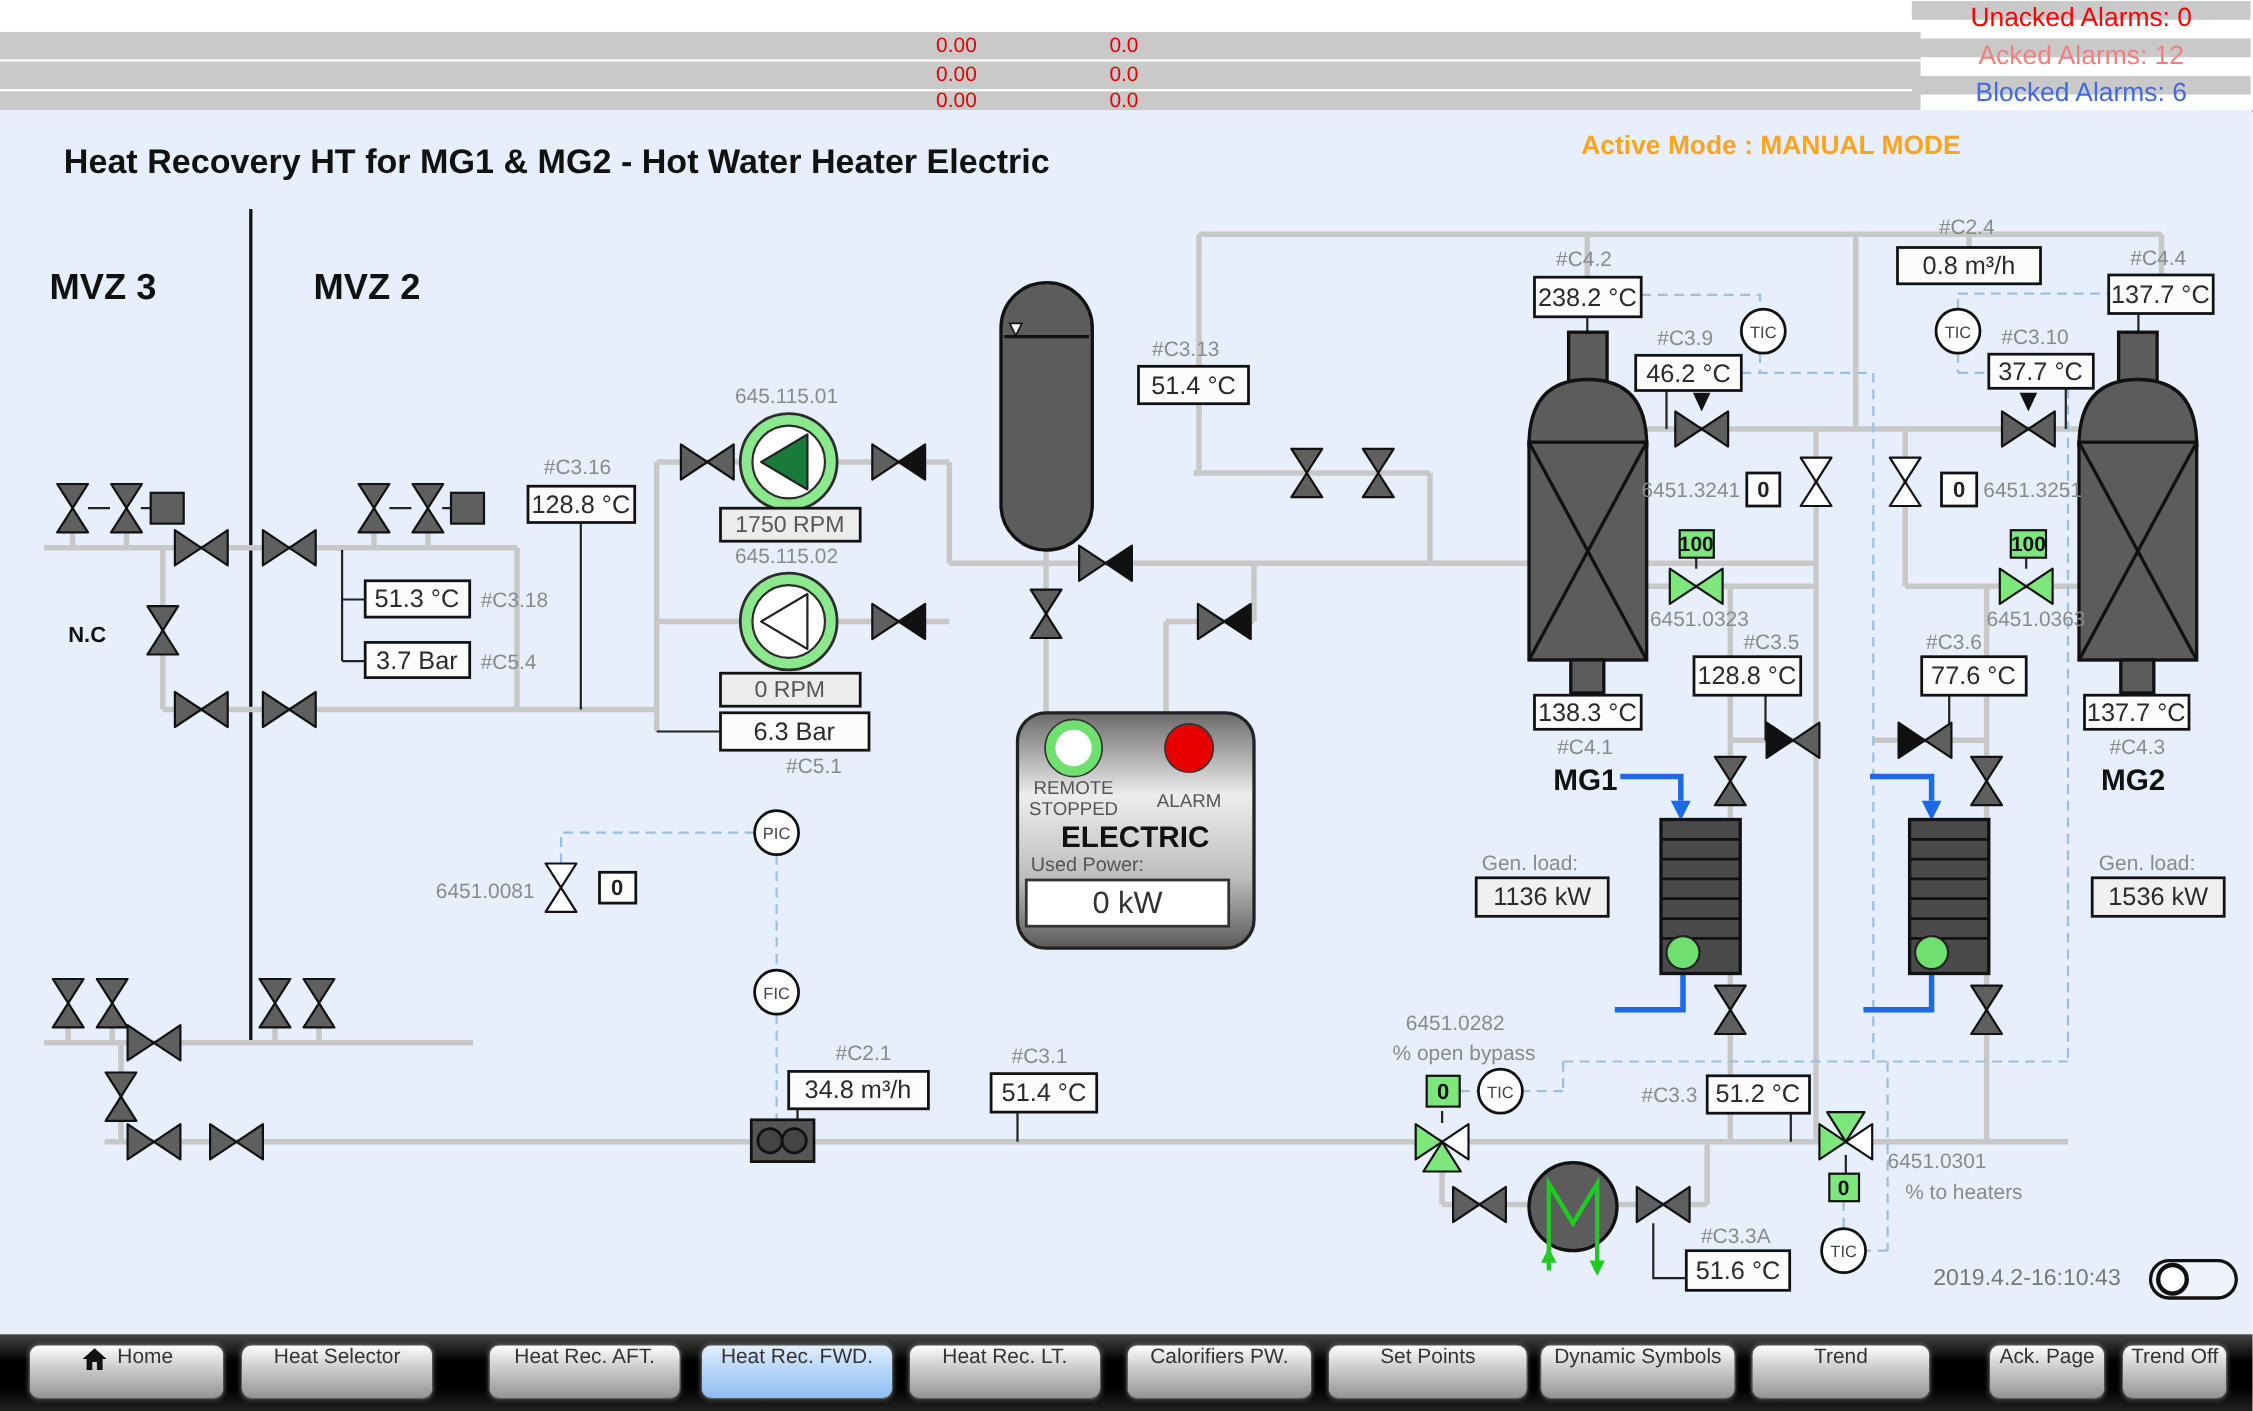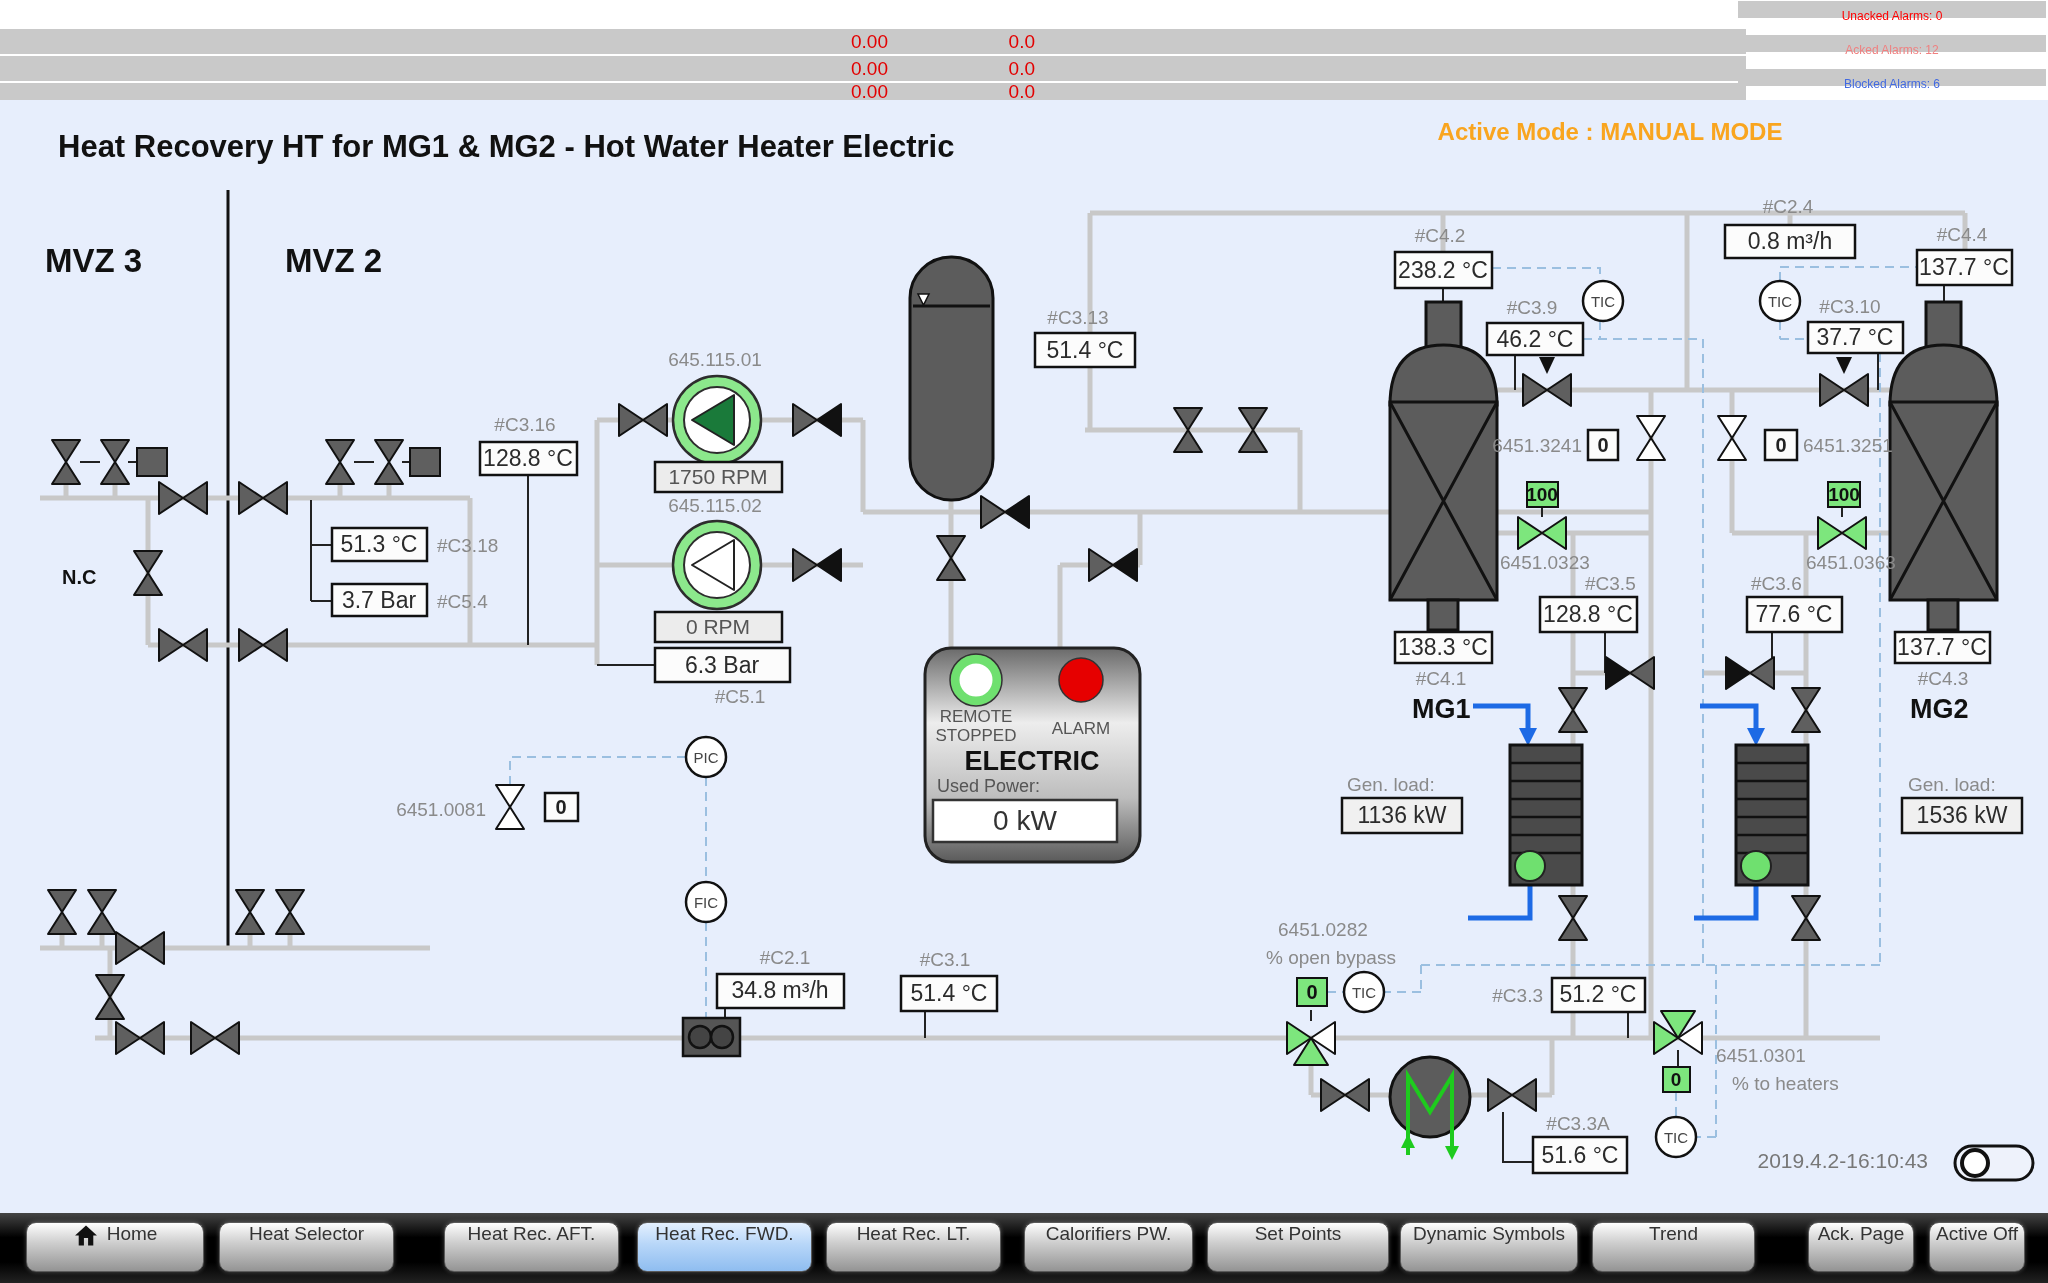--- a/index.html
+++ b/index.html
@@ -6,21 +6,21 @@
   .stage{position:relative;width:2048px;height:1283px;overflow:hidden;background:#fff;
          font-family:"Liberation Sans",sans-serif;}
   
   .hdr{position:absolute;top:0;left:0;width:2048px;height:100px;background:#fff;border-bottom:2px solid #111;}
   .hdr-black{position:absolute;top:0;left:0;width:1734px;height:27px;
              background:linear-gradient(180deg,#6a6a6a 0%,#000 55%,#000 100%);}
   .hdr-black span{position:absolute;top:2px;color:#fff;font-size:21px;letter-spacing:.5px;}
   .hrow{position:absolute;left:0;width:1734px;height:25px;background:#c9c9c9;padding-left:12px;}
   .hrow span{position:absolute;font-size:19px;color:#e30000;text-align:right;top:2px;}
   .alarmcell{position:absolute;left:1738px;width:308px;height:17px;background:#c9c9c9;
-             text-align:center;font-size:12px;line-height:31px;}
+             text-align:center;font-size:24px;line-height:31px;}
   
   .nav{position:absolute;top:1213px;left:0;width:2048px;height:70px;
        background:linear-gradient(180deg,#454545 0%,#000 35%,#000 70%,#222 100%);}
   .nbtn{position:absolute;top:9px;height:48px;border-radius:10px;border:1px solid #5a5a5a;
         background:linear-gradient(180deg,#fefefe 0%,#cfcfcf 40%,#949494 100%);
         color:#333;font-size:19px;display:flex;justify-content:center;gap:8px;
         box-shadow:0 0 4px rgba(255,255,255,.25);}
   .nbtn.active{background:linear-gradient(180deg,#e4f0ff 0%,#b7d6f8 45%,#8fbdf0 100%);}
   
   .diagram{position:absolute;top:100px;left:0;}
@@ -417,17 +417,17 @@
     <div class="nbtn" style="left:1400px;width:176px">
         <span>Dynamic Symbols</span>
       </div>
     <div class="nbtn" style="left:1592px;width:161px">
         <span>Trend</span>
       </div>
     <div class="nbtn" style="left:1808px;width:104px">
         <span>Ack. Page</span>
       </div>
     <div class="nbtn" style="left:1929px;width:94px">
-        <span>Active Off</span>
+        <span>Trend Off</span>
       </div>
   </div>
 
 </div>
 
 </body></html>

